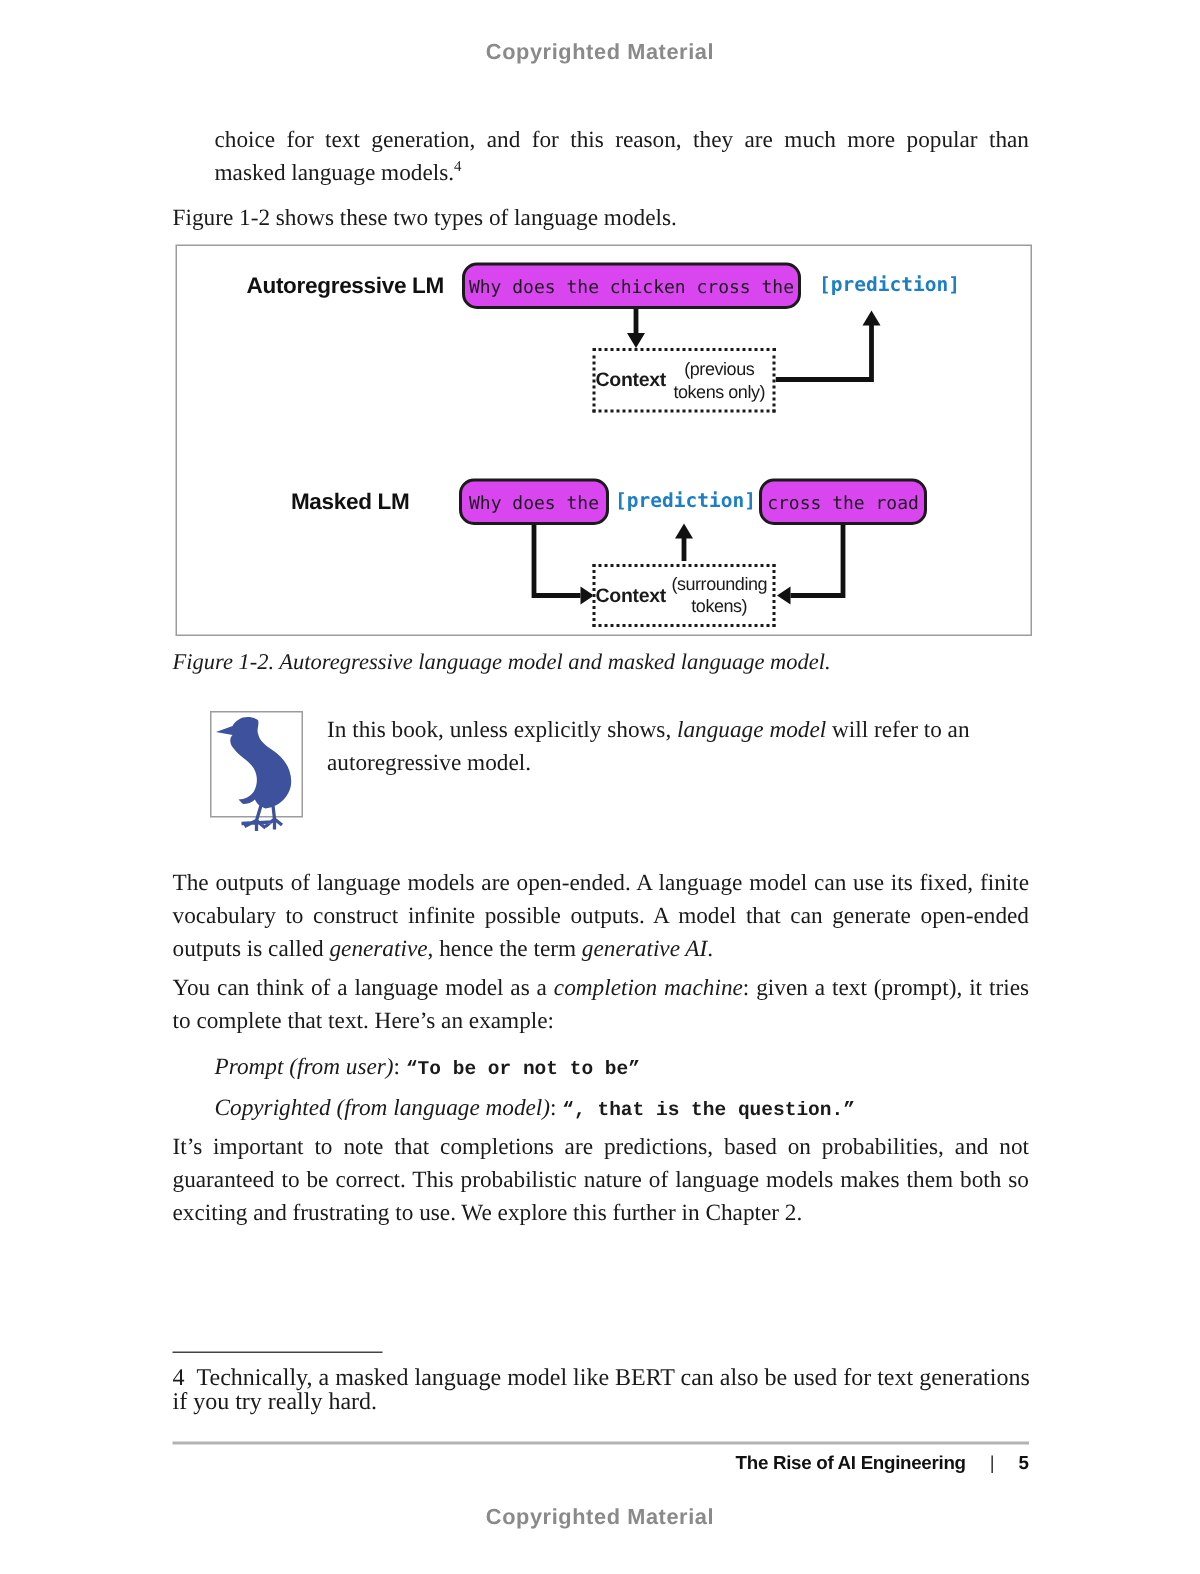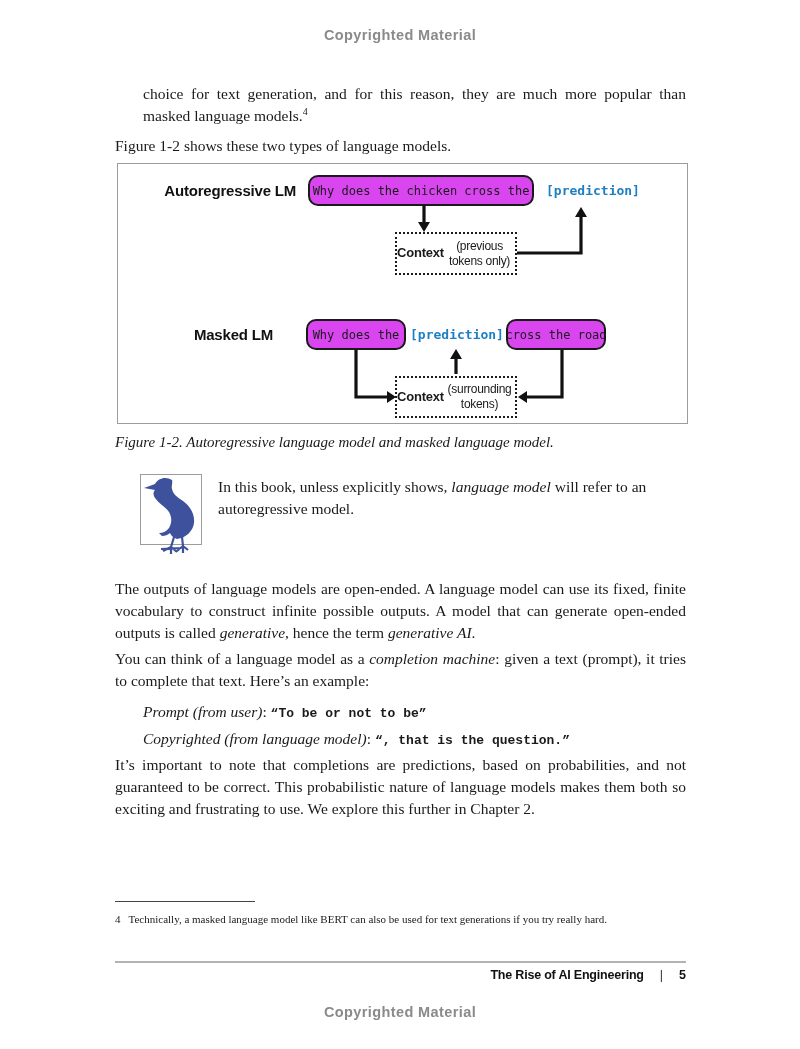--- a/index.html
+++ b/index.html
@@ -62,21 +62,21 @@
     border:1px solid #9c9c9c; background:#fff; overflow:visible;
   }
   .note-text { font-size:15.5px; line-height:21.5px; }
 
   
   .example-line { font-size:15.5px; white-space:nowrap; }
   .example-line .mono { font-size:13px; }
 
   
   .footnote-rule { left:115px; top:901px; width:140px; border-top:1px solid #444; }
-  .footnote { font-size:11px; line-height:16px; }
+  .footnote { font-size:16px; line-height:16px; }
   .footnote-marker { margin-right:8px; }
 
   
   .footer-rule { left:115px; top:961px; width:571px; border-top:2px solid var(--footer-rule,#b3b3b3); }
   .footer {
     left:115px; top:968px; width:571px; text-align:right;
     font-family:"Liberation Sans", sans-serif; font-size:12.5px; color:#111;
   }
   .footer .title { font-weight:bold; letter-spacing:-.2px; }
   .footer .sep { font-weight:normal; color:#333; padding:0 16px; }
@@ -125,21 +125,21 @@
     <div class="context-title">Context</div>
     <div class="context-sub">(previous tokens only)</div>
   </div>
 
   <div class="fig-label" style="left:20px; top:162px; width:135px;">Masked LM</div>
 
   <div class="token-box" style="left:188px; top:155px; width:100px; height:31px;">Why does the</div>
 
   <div class="prediction" style="left:291px; top:163px; width:96px;">[prediction]</div>
 
-  <div class="token-box" style="left:388px; top:155px; width:100px; height:31px;">cross the road</div>
+  <div class="token-box" style="left:388px; top:155px; width:112px; height:31px;">cross the road</div>
 
   <div class="context-box" style="left:277px; top:212px; width:122px; height:42px;">
     <div class="context-title">Context</div>
     <div class="context-sub">(surrounding tokens)</div>
   </div>
 </div>
 
 <p class="abs caption" style="left:115px; top:434px; width:571px;">Figure 1-2. Autoregressive language model and masked language model.</p>
 
 <div class="abs note-icon-box">

